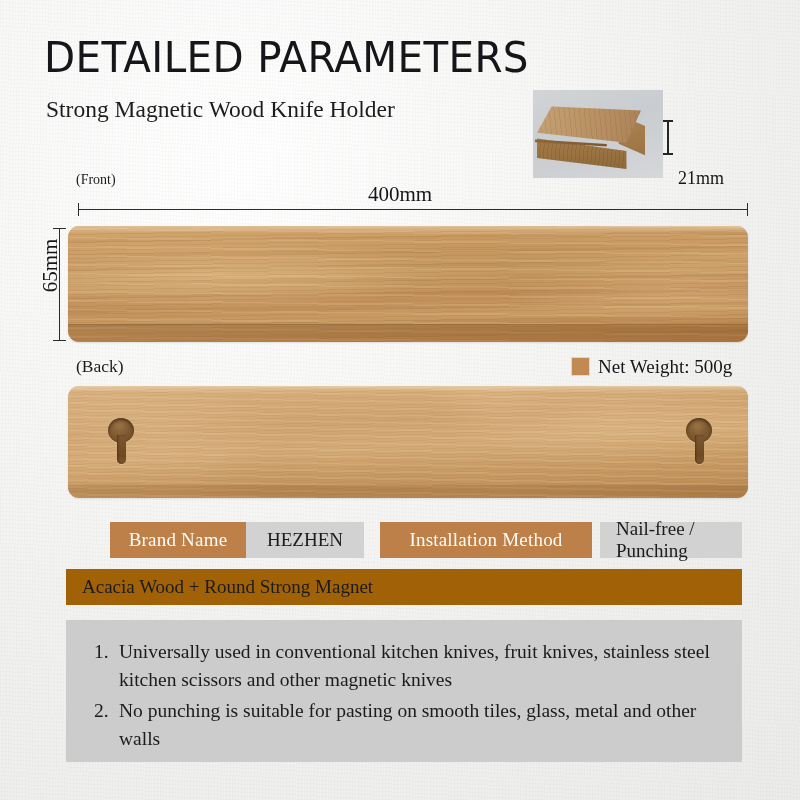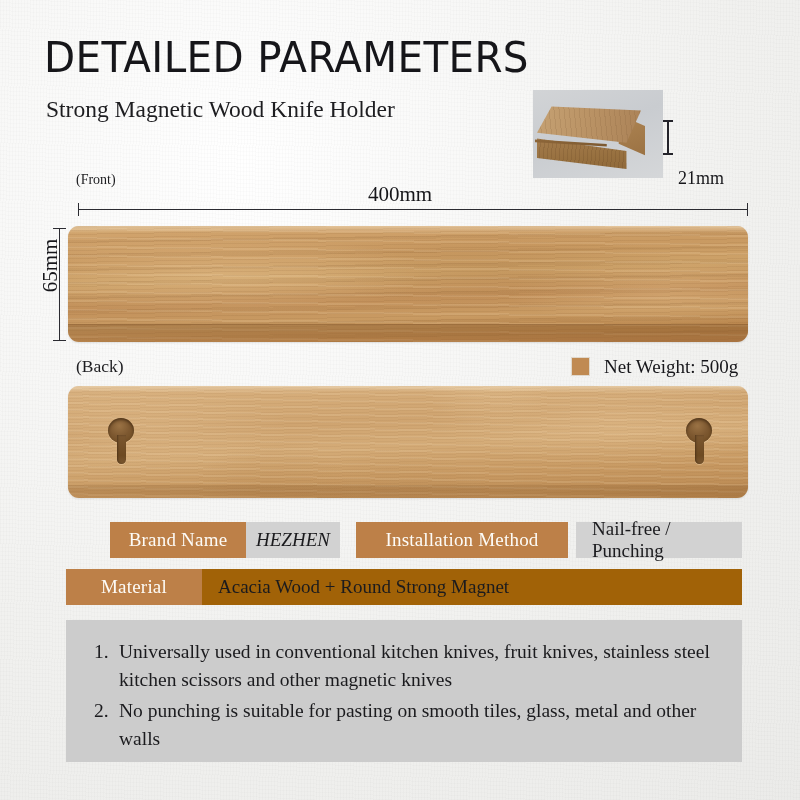--- a/index.html
+++ b/index.html
@@ -236,21 +236,21 @@
     position: absolute;
     left: 76px; top: 356px;
     font-size: 17.5px;
     color: #1d1d20;
   }
   #weight-wrap {
     position: absolute;
     left: 563px; top: 357px;
     display: flex;
     align-items: center;
-    gap: 14px;
+    gap: 8px;
     padding-left: 8px;
   }
   #weight-swatch {
     width: 19px; height: 19px;
     background: #c08a52;
     border: 1.5px solid #e0d8cc;
     box-sizing: border-box;
   }
   #weight-label {
     font-size: 19px;
@@ -359,21 +359,21 @@
     background: #d2d2d2;
     color: #1b1b1e;
     font-size: 19px;
     display: flex;
     align-items: center;
     padding: 0 16px;
     box-sizing: border-box;
     flex: 1;
   }
   #key-brand  { width: 136px; margin-left: 44px; }
-  #val-brand  { width: 94px; flex: none; justify-content: center; font-style: italic; }
+  #val-brand  { width: 118px; flex: none; justify-content: center; }
   #key-install{ width: 212px; margin-left: 16px; }
   #val-install{ flex: 1; margin-left: 8px; }
   #key-material { width: 136px; }
   #val-material { flex: 1; }
 
   
   #notes {
     position: absolute;
     left: 66px; top: 620px;
     width: 676px;
@@ -449,21 +449,20 @@
   </div>
 
   <div id="spec-table">
     <div class="spec-row">
       <div class="spec-key" id="key-brand" style="background: rgb(189, 128, 72);">Brand Name</div>
       <div class="spec-val" id="val-brand" style="background: rgb(210, 210, 210);">HEZHEN</div>
       <div class="spec-key" id="key-install" style="background: rgb(189, 128, 72);">Installation Method</div>
       <div class="spec-val" id="val-install" style="background: rgb(210, 210, 210);">Nail-free / Punching</div>
     </div>
     <div class="spec-row">
-      <div class="spec-key" id="key-material" style="background: rgb(189, 128, 72);">Material</div>
       <div class="spec-val" id="val-material" style="background: #a16207; text-align: right;">Acacia Wood + Round Strong Magnet</div>
     </div>
   </div>
 
   <div id="notes" style="background: rgb(204, 204, 204);">
     <div class="note">
       <div class="note-num">1.</div>
       <div class="note-text">Universally used in conventional kitchen knives, fruit knives, stainless steel kitchen scissors and other magnetic knives</div>
     </div>
     <div class="note">

